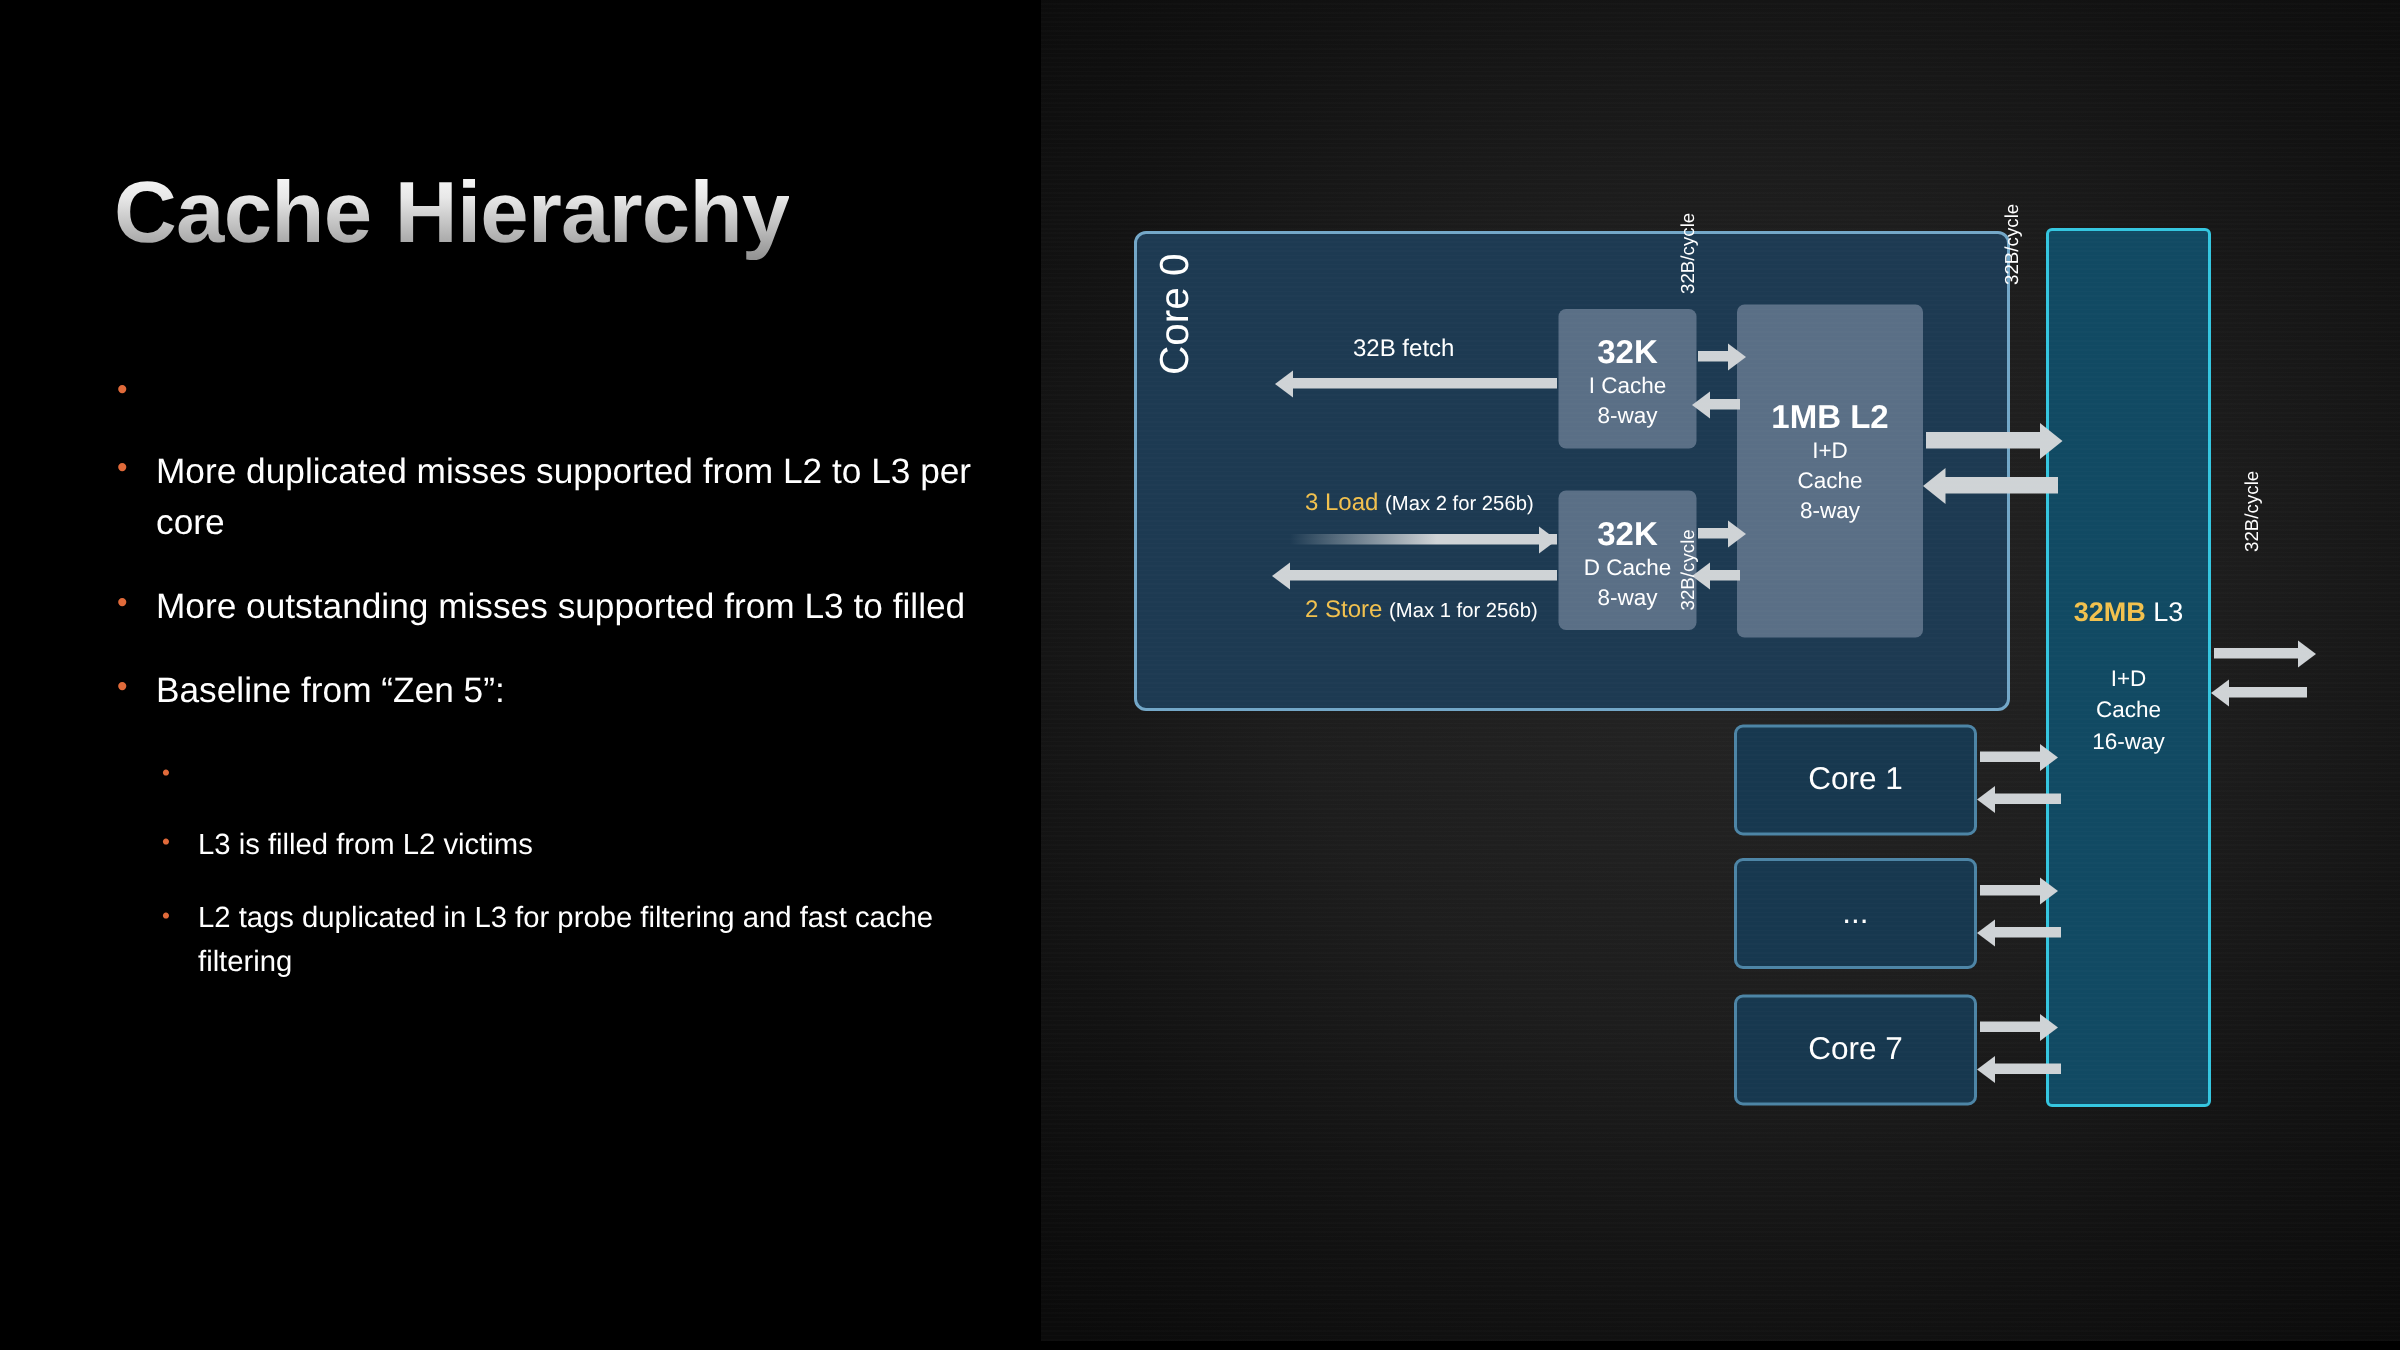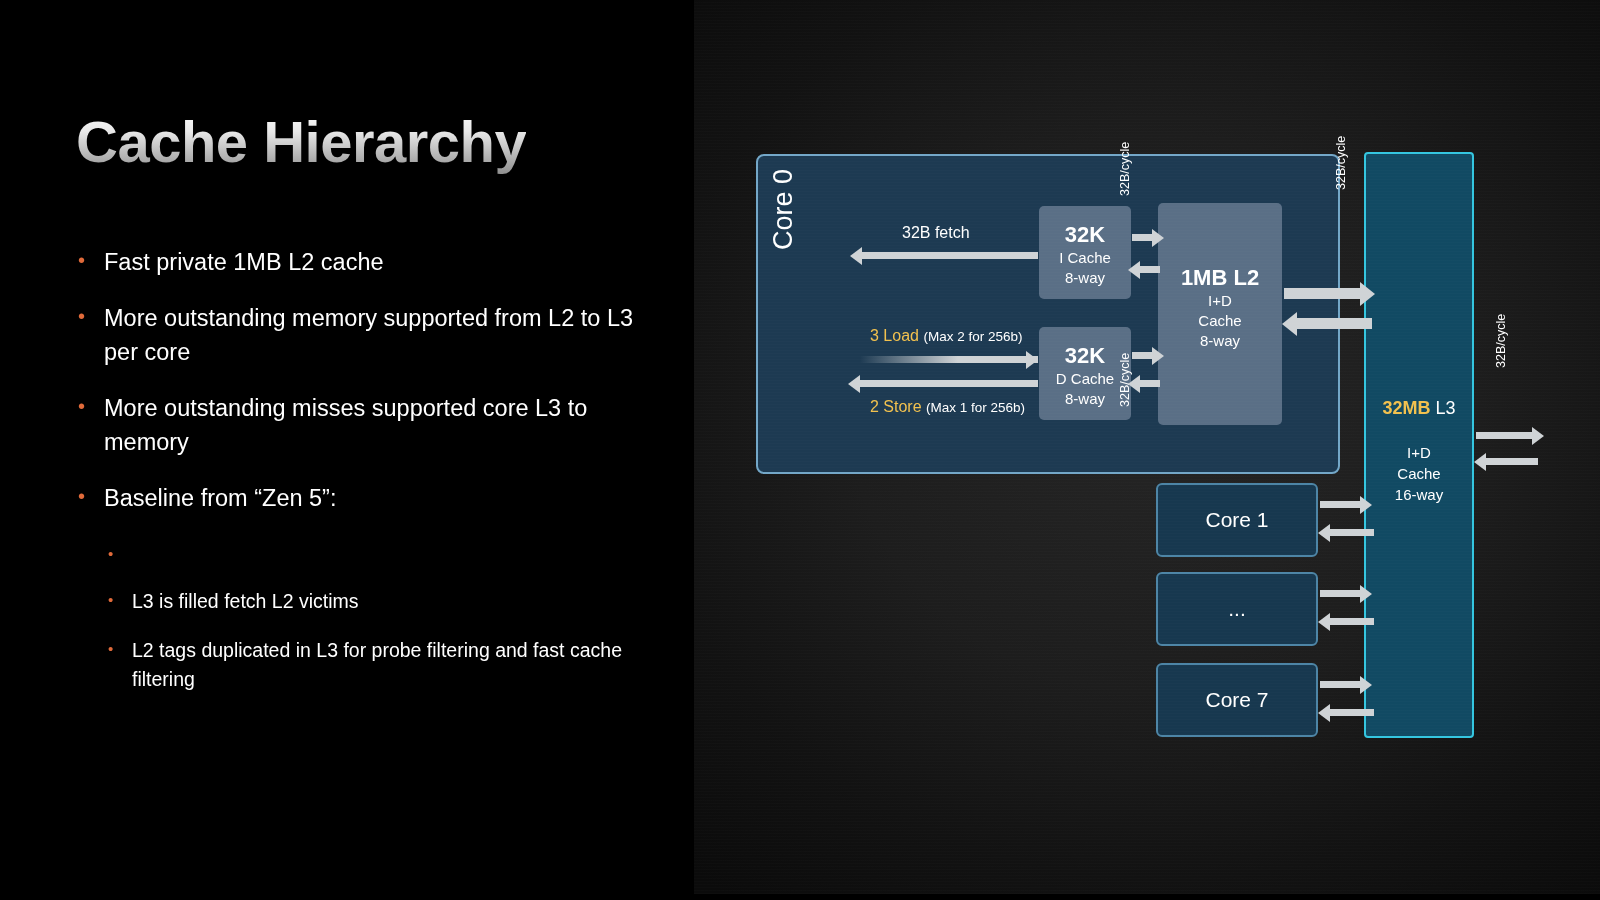--- a/index.html
+++ b/index.html
@@ -263,45 +263,44 @@
 <div class="slide">
 
   <div class="left-panel">
 
     <div class="title">Cache Hierarchy</div>
 
     <div class="bullets">
 
       <div class="bullet">
         <span class="dot">•</span>
-        <span class="txt">Fast private 1MB L2 cache</span>
       </div>
 
       <div class="bullet">
         <span class="dot">•</span>
-        <span class="txt">More outstanding memory supported from L2 to L3 per core</span>
+        <span class="txt">More duplicated misses supported from L2 to L3 per core</span>
       </div>
 
       <div class="bullet">
         <span class="dot">•</span>
-        <span class="txt">More outstanding misses supported core L3 to memory</span>
+        <span class="txt">More outstanding misses supported from L3 to filled</span>
       </div>
 
       <div class="bullet">
         <span class="dot">•</span>
         <span class="txt">Baseline from “Zen 5”:</span>
       </div>
 
       <div class="sub-bullets">
         <div class="sub-bullet">
           <span class="dot">•</span>
         </div>
         <div class="sub-bullet">
           <span class="dot">•</span>
-          <span class="txt">L3 is filled fetch L2 victims</span>
+          <span class="txt">L3 is filled from L2 victims</span>
         </div>
         <div class="sub-bullet">
           <span class="dot">•</span>
           <span class="txt">L2 tags duplicated in L3 for probe filtering and fast cache filtering</span>
         </div>
       </div>
 
     </div>
   </div>
 

